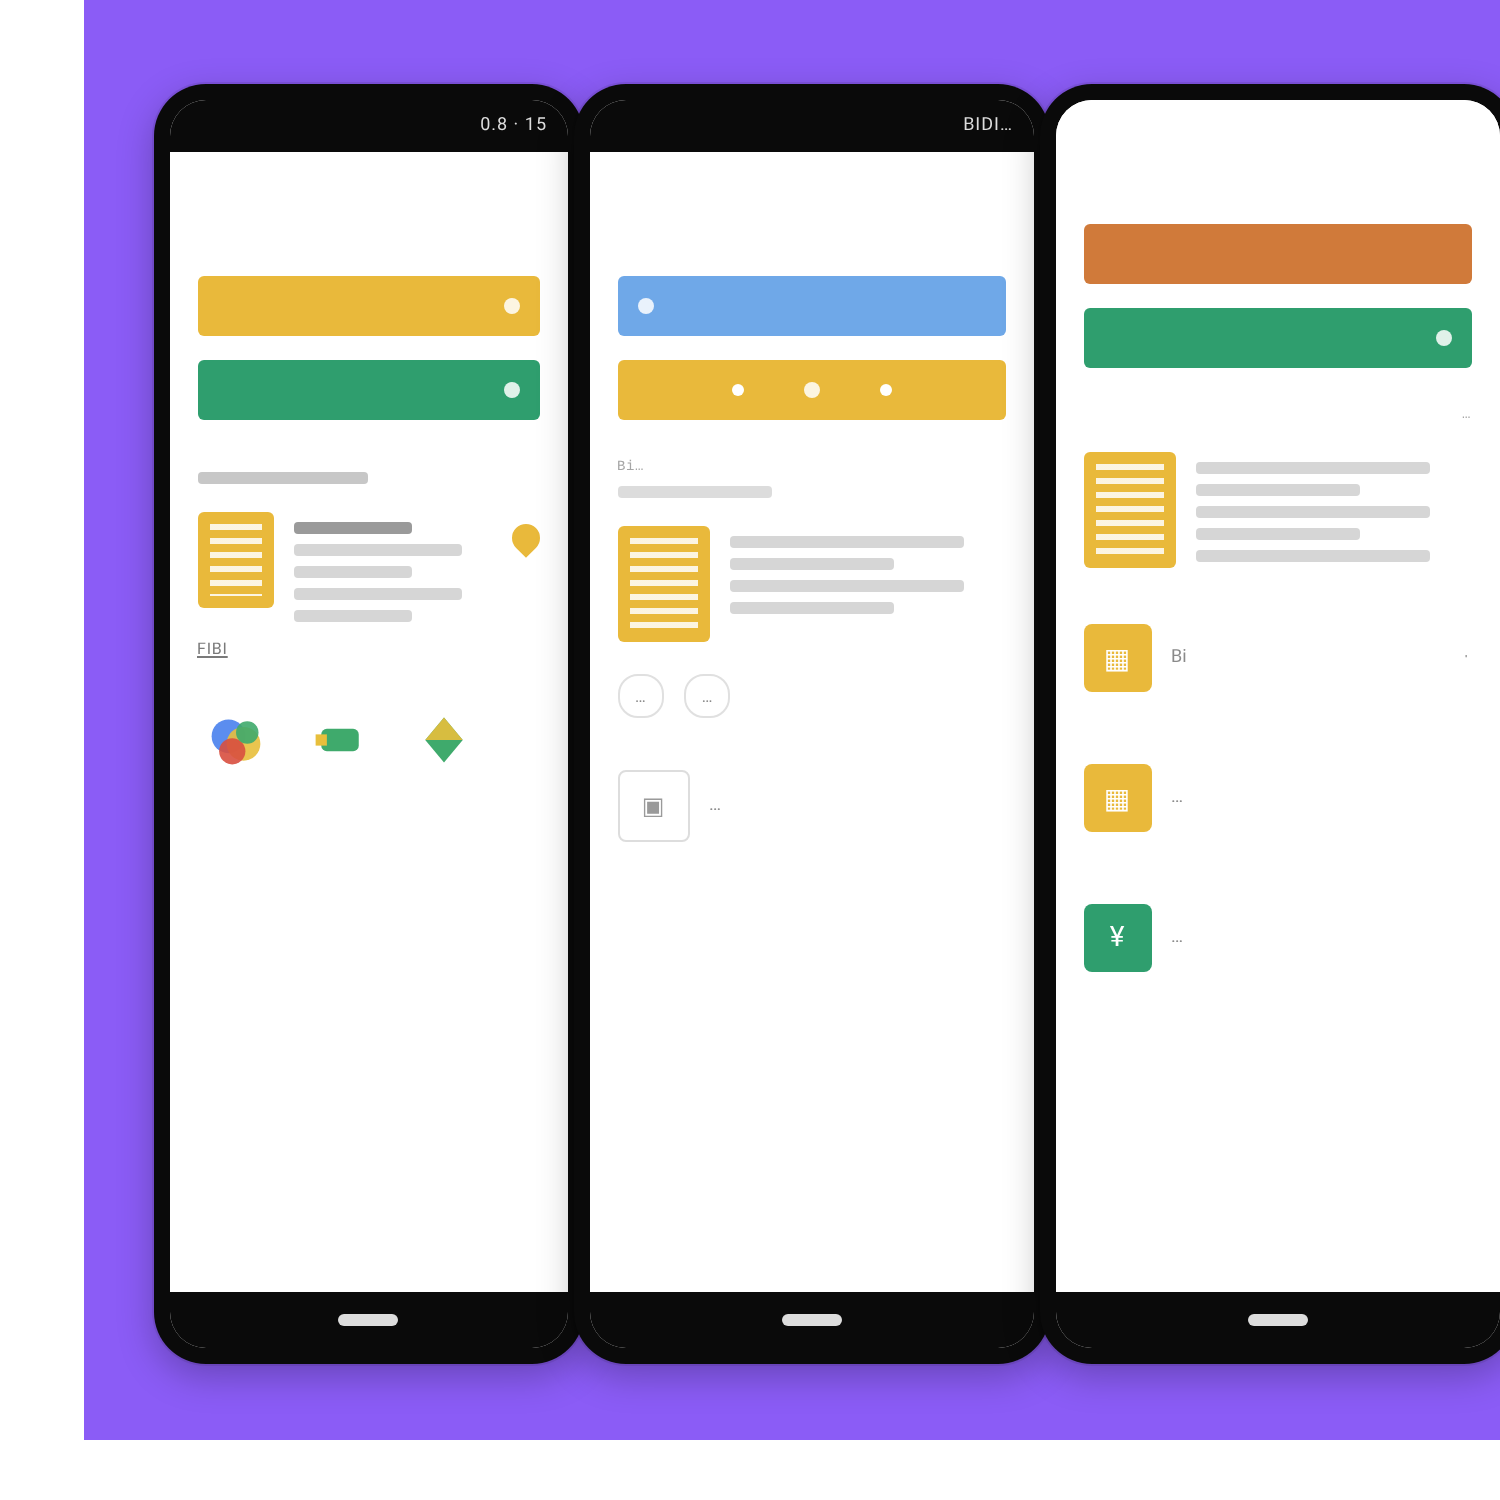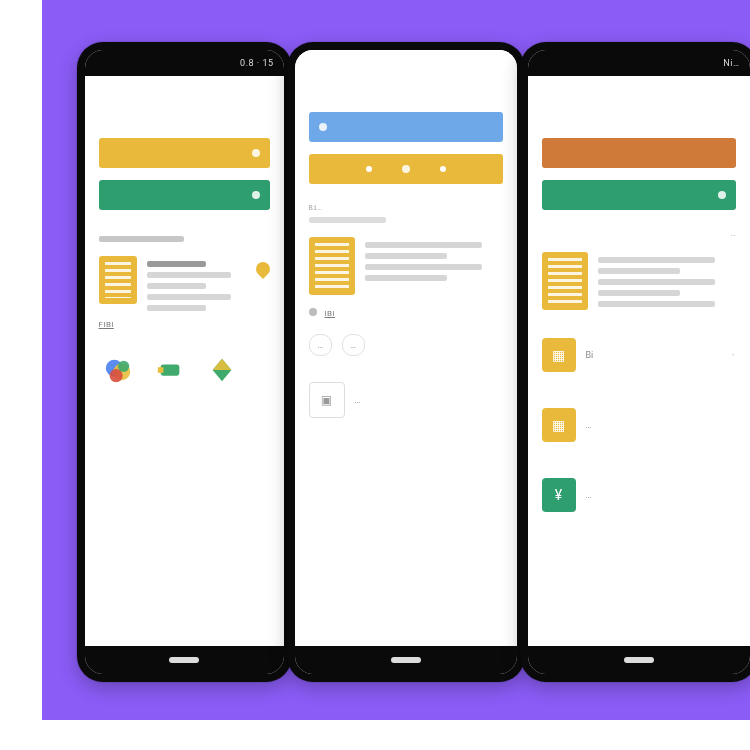--- a/index.html
+++ b/index.html
@@ -96,20 +96,23 @@
         </div>
       </div>
       <div class="navhome">
             <div class="pill"></div>
           </div>
     </div>
   </div>
 
   <div class="phone p2">
     <div class="screen">
+      <div class="statusbar">
+        <span>BIDI…</span>
+      </div>
       <div class="content">
         <div style="height:48px"></div>
         <div class="bar" style="background:#6fa8e8">
           <span class="dot"></span>
         </div>
         <div class="bar" style="background:#e9b93b;justify-content:center;gap:30px">
           <span class="dot" style="background:#fff;width:6px;height:6px"></span>
           <span class="dot"></span>
           <span class="dot" style="background:#fff;width:6px;height:6px"></span>
         </div>
@@ -120,46 +123,39 @@
 
         <div class="section">
           <div class="thumb"></div>
           <div class="meta">
             <div class="line m"></div>
             <div class="line s"></div>
             <div class="line m"></div>
             <div class="line s"></div>
           </div>
         </div>
-        <div class="row">
-          <span style="width:8px;height:8px;border-radius:50%;background:#bbb"></span>
-          <span class="cap">IBI</span>
-        </div>
 
         <div class="row" style="gap:10px;margin-top:16px">
           <span class="chip">…</span>
           <span class="chip">…</span>
         </div>
 
         <div class="listitem" style="margin-top:26px">
           <div class="mini">▣</div>
           <span class="txt">…</span>
         </div>
       </div>
       <div class="navhome">
             <div class="pill"></div>
           </div>
     </div>
   </div>
 
   <div class="phone p3">
     <div class="screen">
-      <div class="statusbar">
-        <span>Ni…</span>
-      </div>
       <div class="content">
         <div style="height:48px"></div>
         <div class="bar" style="background:#d07a3a"></div>
         <div class="bar" style="background:#2f9e6e;justify-content:flex-end">
           <span class="dot"></span>
         </div>
 
         <div style="height:8px"></div>
         <div class="tinytxt" style="text-align:right">…</div>
 

